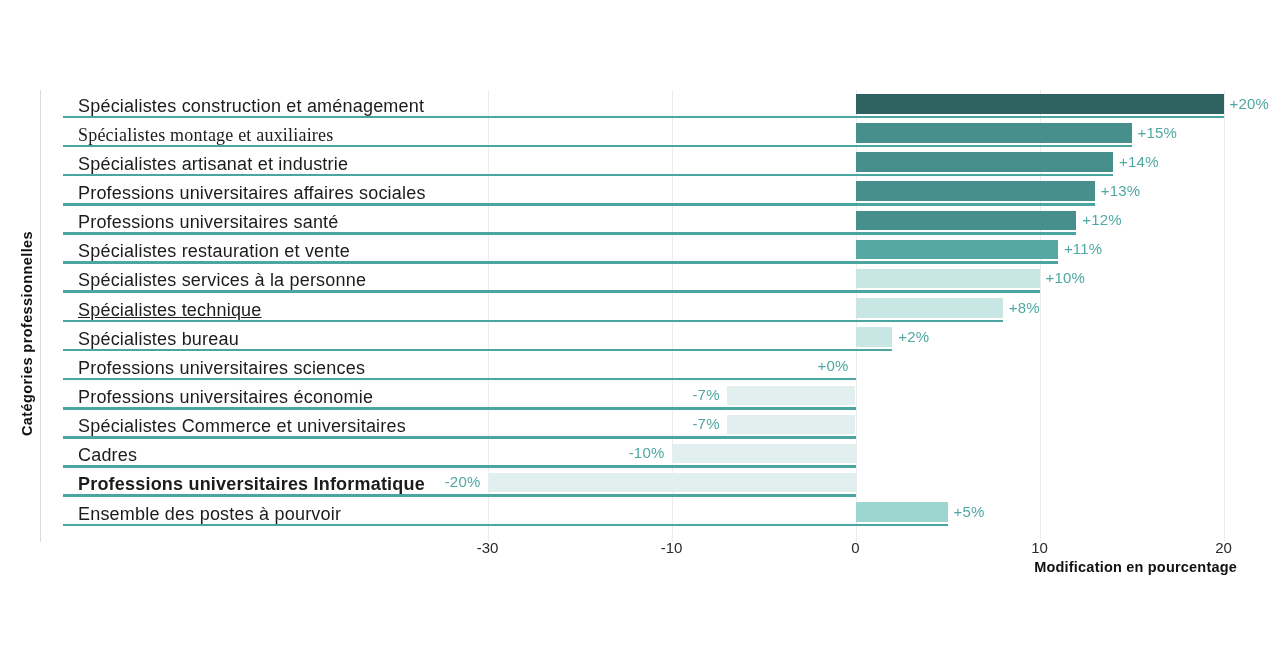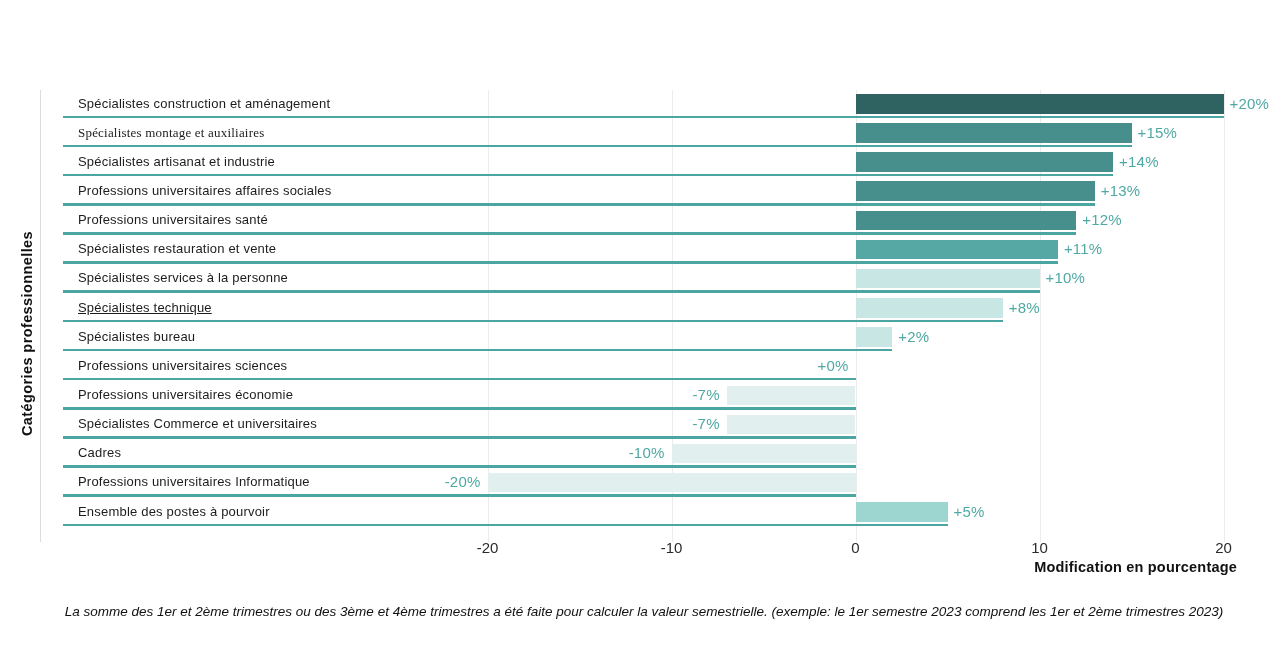--- a/index.html
+++ b/index.html
@@ -7,37 +7,37 @@
         font-family:"Liberation Sans",sans-serif;overflow:hidden;}
   .title{position:absolute;left:44px;top:30px;font-size:21.5px;letter-spacing:.2px;white-space:nowrap;}
   .title .main{font-weight:bold;}
   .title .sub{font-weight:normal;margin-left:7px;}
   .ylabel{position:absolute;left:19px;top:436px;transform:rotate(-90deg);transform-origin:0 0;
           font-size:14.5px;font-weight:bold;color:#111;white-space:nowrap;letter-spacing:.4px;}
   .axisline{position:absolute;width:1px;background:#dcdcdc;}
   .gridline{position:absolute;width:1px;background:#ececec;}
   .row-underline{position:absolute;height:2.6px;}
   .bar{position:absolute;height:19.5px;}
-  .cat-label{position:absolute;font-size:13px;color:#1c1c1c;white-space:nowrap;letter-spacing:.2px;}
+  .cat-label{position:absolute;font-size:18px;color:#1c1c1c;white-space:nowrap;letter-spacing:.2px;}
   .val-label{position:absolute;font-size:15px;white-space:nowrap;letter-spacing:.2px;}
   .tick-label{position:absolute;width:48px;text-align:center;font-size:15px;color:#2b2b2b;}
   .xlabel{position:absolute;right:51px;top:559px;font-size:14.5px;font-weight:bold;color:#111;letter-spacing:.2px;}
   .footnote{position:absolute;left:0;right:0;top:604px;text-align:center;font-style:italic;
             font-size:13.5px;color:#111;}
 </style>
 </head>
 <body>
 
 <div class="page">
 
   <div class="ylabel">Catégories professionnelles</div>
 
   <div id="plot">
       <div class="gridline" style="left: 487.5px; top: 89.5px; height: 452.5px; background: rgb(236, 236, 236);"></div>
-      <div class="tick-label" style="left: 463.5px; top: 539px; color: rgb(43, 43, 43);">-20</div>
+      <div class="tick-label" style="left: 463.5px; top: 539px; color: rgb(43, 43, 43);">-30</div>
       <div class="gridline" style="left: 671.5px; top: 89.5px; height: 452.5px; background: rgb(236, 236, 236);"></div>
       <div class="tick-label" style="left: 647.5px; top: 539px; color: rgb(43, 43, 43);">-10</div>
       <div class="gridline" style="left: 855.5px; top: 89.5px; height: 452.5px; background: rgb(236, 236, 236);"></div>
       <div class="tick-label" style="left: 831.5px; top: 539px; color: rgb(43, 43, 43);">0</div>
       <div class="gridline" style="left: 1039.5px; top: 89.5px; height: 452.5px; background: rgb(236, 236, 236);"></div>
       <div class="tick-label" style="left: 1015.5px; top: 539px; color: rgb(43, 43, 43);">10</div>
       <div class="gridline" style="left: 1223.5px; top: 89.5px; height: 452.5px; background: rgb(236, 236, 236);"></div>
       <div class="tick-label" style="left: 1199.5px; top: 539px; color: rgb(43, 43, 43);">20</div>
       <div class="axisline" style="left: 40px; top: 89.5px; height: 452.5px; background: rgb(220, 220, 220);"></div>
       <div class="row-underline" style="left: 63px; top: 115.5px; width: 1160.5px; background: rgb(75, 165, 161);"></div>
@@ -86,24 +86,23 @@
       <div class="row-underline" style="left: 63px; top: 436.15px; width: 792.5px; background: rgb(75, 165, 161);"></div>
       <div class="bar" style="left: 726.7px; top: 414.65px; width: 128.8px; background: rgb(225, 239, 238);"></div>
       <div class="cat-label" style="left: 78px; top: 416.15px; color: rgb(28, 28, 28);">Spécialistes Commerce et universitaires</div>
       <div class="val-label" style="top: 415.15px; color: rgb(79, 168, 163); left: 719.7px; transform: translateX(-100%);">-7%</div>
       <div class="row-underline" style="left: 63px; top: 465.3px; width: 792.5px; background: rgb(75, 165, 161);"></div>
       <div class="bar" style="left: 671.5px; top: 443.8px; width: 184px; background: rgb(225, 239, 238);"></div>
       <div class="cat-label" style="left: 78px; top: 445.3px; color: rgb(28, 28, 28);">Cadres</div>
       <div class="val-label" style="top: 444.3px; color: rgb(79, 168, 163); left: 664.5px; transform: translateX(-100%);">-10%</div>
       <div class="row-underline" style="left: 63px; top: 494.45px; width: 792.5px; background: rgb(75, 165, 161);"></div>
       <div class="bar" style="left: 487.5px; top: 472.95px; width: 368px; background: rgb(225, 239, 238);"></div>
-      <div class="cat-label" style="left: 78px; top: 474.45px; color: rgb(28, 28, 28);">Professions universitaires Informatique</div>
+      <div class="cat-label" style="left: 78px; top: 474.45px; color: rgb(28, 28, 28); font-weight: bold;">Professions universitaires Informatique</div>
       <div class="val-label" style="top: 473.45px; color: rgb(79, 168, 163); left: 480.5px; transform: translateX(-100%);">-20%</div>
       <div class="row-underline" style="left: 63px; top: 523.6px; width: 884.5px; background: rgb(75, 165, 161);"></div>
       <div class="bar" style="left: 855.5px; top: 502.1px; width: 92px; background: rgb(157, 214, 208);"></div>
       <div class="cat-label" style="left: 78px; top: 503.6px; color: rgb(28, 28, 28);">Ensemble des postes à pourvoir</div>
       <div class="val-label" style="top: 502.6px; color: rgb(79, 168, 163); left: 953.5px;">+5%</div>
     </div>
 
   <div class="xlabel">Modification en pourcentage</div>
 
-  <div class="footnote">La somme des 1er et 2ème trimestres ou des 3ème et 4ème trimestres a été faite pour calculer la valeur semestrielle. (exemple: le 1er semestre 2023 comprend les 1er et 2ème trimestres 2023)</div>
 </div>
 
 </body></html>

